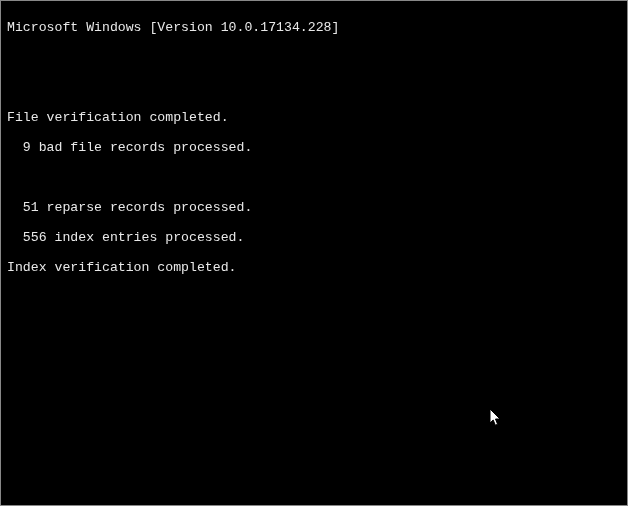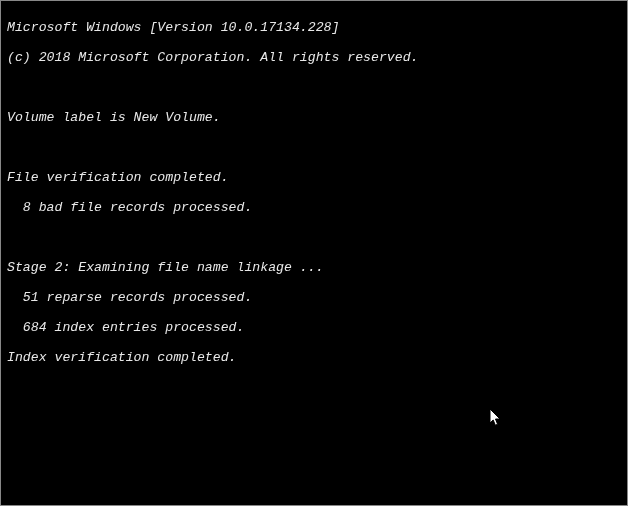--- a/index.html
+++ b/index.html
@@ -17,48 +17,45 @@
     background: #000;
     color: #e9e9e9;
     font-family: Consolas, "Lucida Console", "Courier New", monospace;
     font-size: 13.2px;
     line-height: 15px;
     padding: 4px 6px;
     white-space: pre;
     position: relative;
     border: 1px solid #888;
   }
-  .line { display: block; font-style: italic; }
+  .line { display: block; }
   .prompt-typed .prompt { color: #e9e9e9; }
   .prompt-typed .typed { color: #e9e9e9; }
   .cursor {
     position: absolute;
     width: 11px;
     height: 18px;
     pointer-events: none;
     left: 489px;
     top: 393px;
   }
   .cursor svg { display: block; }
 </style>
 </head>
 <body>
 
 <div class="terminal">
 <span class="line">Microsoft Windows [Version 10.0.17134.228]</span>
-<span class="line">(c) 2018 Microsoft Corporation. All rights reserved.</span>
 <span class="line"> </span>
-<span class="line">Volume label is New Volume.</span>
 <span class="line"> </span>
 <span class="line">File verification completed.</span>
-<span class="line">  8 bad file records processed.</span>
+<span class="line">  9 bad file records processed.</span>
 <span class="line"> </span>
-<span class="line">Stage 2: Examining file name linkage ...</span>
 <span class="line">  51 reparse records processed.</span>
-<span class="line">  684 index entries processed.</span>
+<span class="line">  556 index entries processed.</span>
 <span class="line">Index verification completed.</span>
 
 
 
 
 
 
 
 
 

